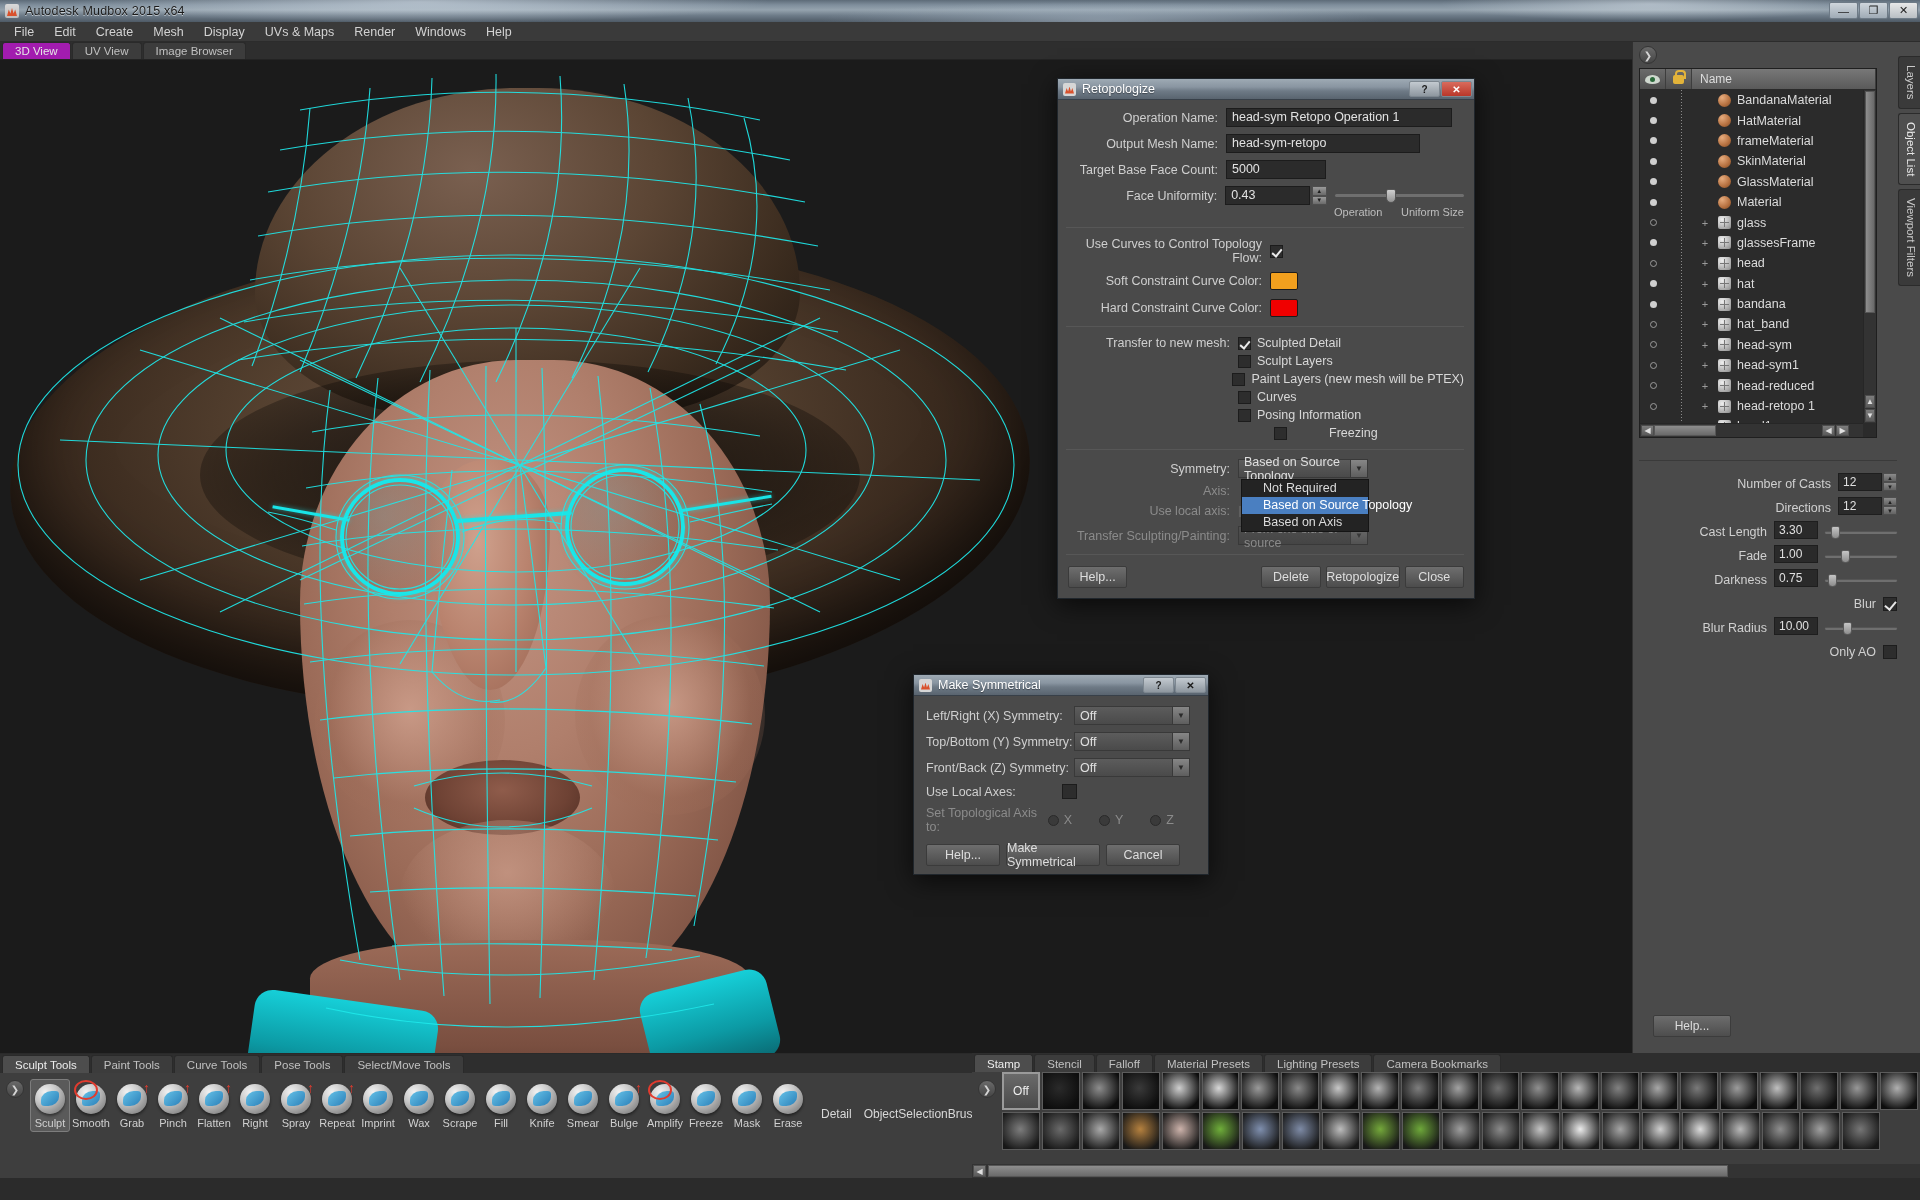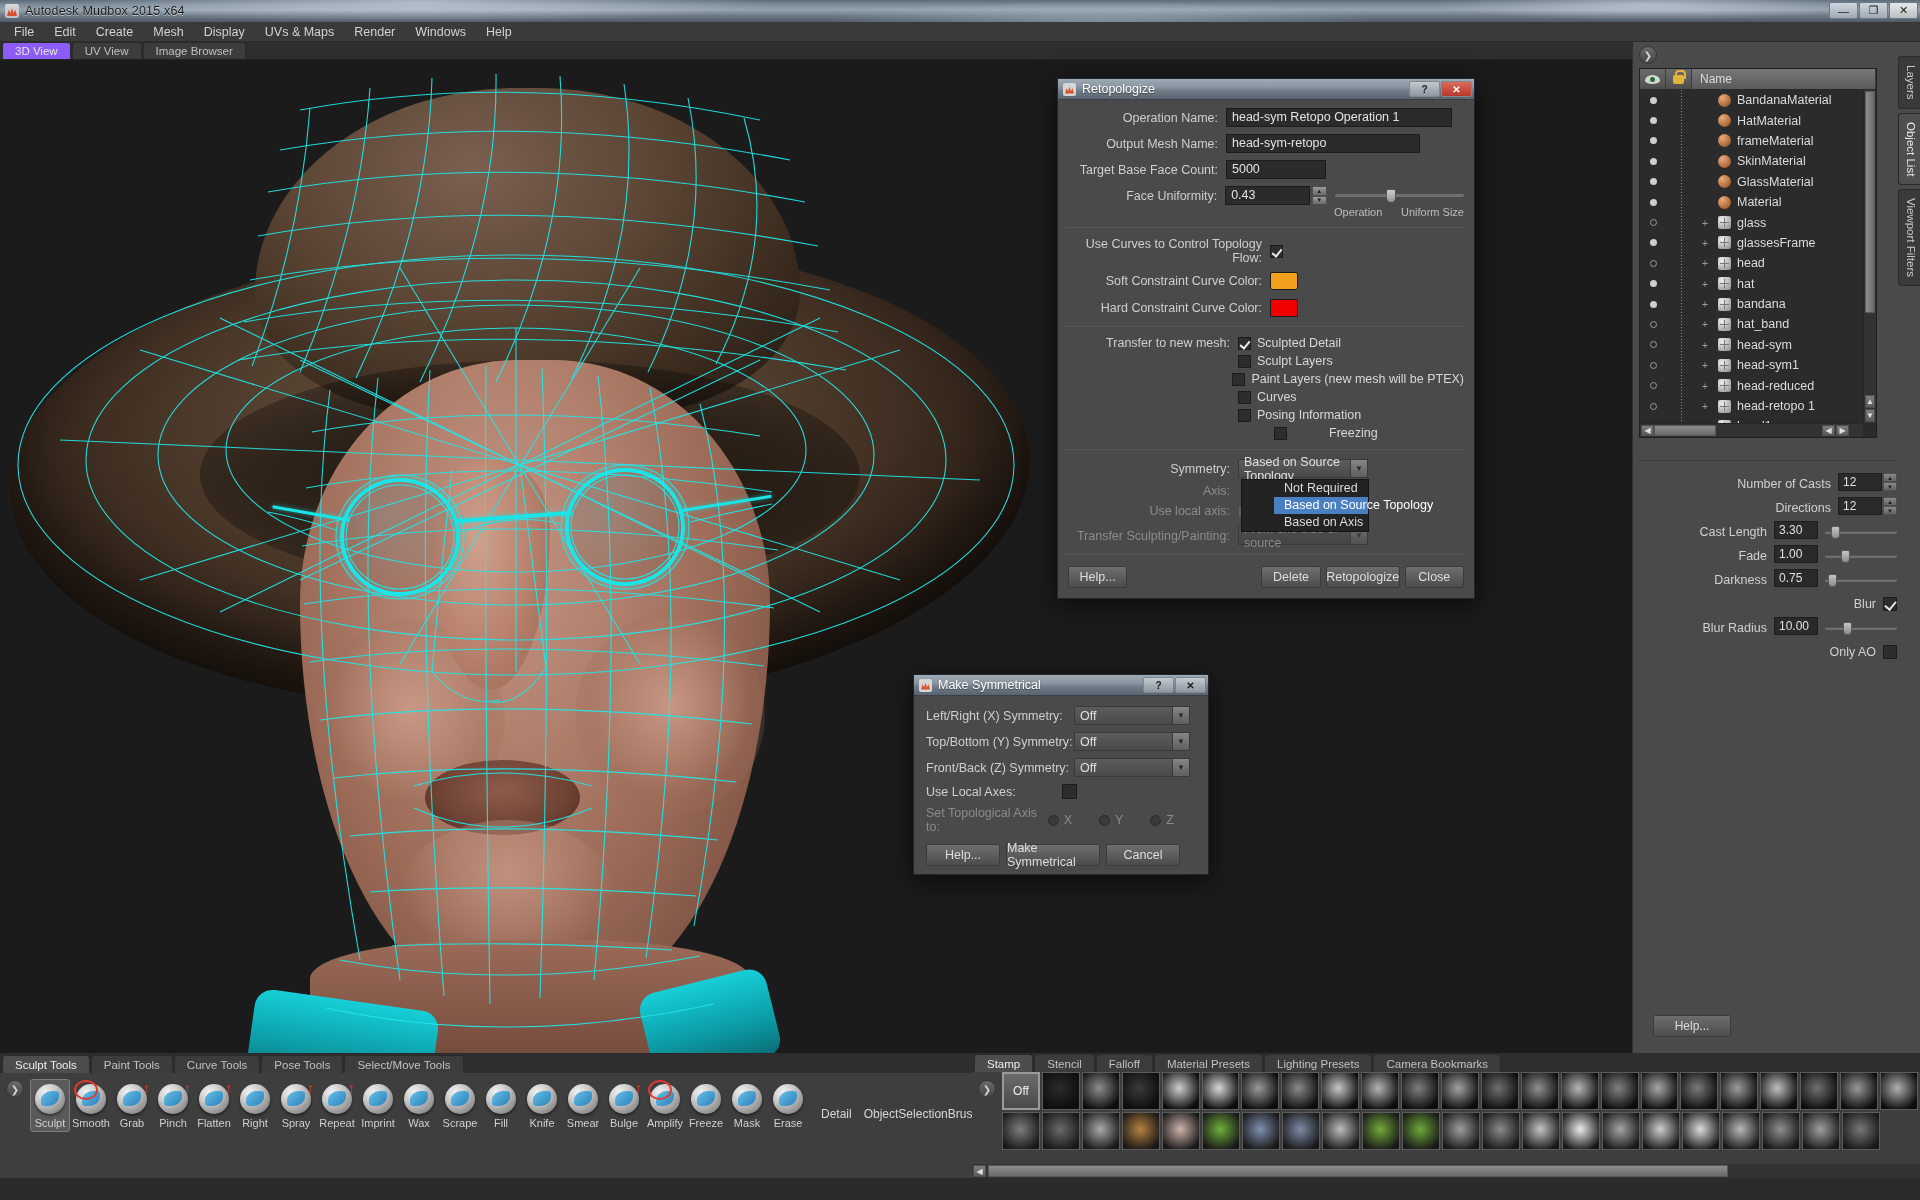--- a/index.html
+++ b/index.html
@@ -63,21 +63,21 @@
   .viewtabs {
     position:absolute; top:42px; left:0; width:1920px; height:18px;
     background:#2e2e2e; display:flex; align-items:flex-end; padding-left:2px;
     border-bottom:1px solid #232323;
   }
   .vtab {
     height:17px; padding:0 12px; font-size:11.5px; line-height:17px; color:#c0c0c0;
     background:#3c3c3c; border:1px solid #2a2a2a; border-bottom:none;
     border-radius:3px 3px 0 0; margin-right:1px;
   }
-  .vtab.active { background:#8b5cf6; color:#e6e6e6; }
+  .vtab.active { background:#a21caf; color:#e6e6e6; }
 
   
   .viewport {
     position:absolute; top:60px; left:0; width:1632px; height:993px;
     background:#1b1b1b; overflow:hidden;
   }
   .viewport-canvas { position:absolute; inset:0; }
 
   
   .hat-brim {
@@ -394,21 +394,21 @@
   }
   .combo.disabled { color:#8a8a8a; background: linear-gradient(to bottom,#4e4e4e,#454545); }
   .combo-arrow {
     position:absolute; right:0; top:0; bottom:0; width:17px;
     background: linear-gradient(to bottom,#868686,#5e5e5e); border-left:1px solid #393939;
     display:flex; align-items:center; justify-content:center; font-size:8px; color:#2a2a2a;
   }
   .combo-popup {
     position:absolute; z-index:40; background:#232323; border:1px solid #151515;
   }
-  .combo-opt { height:17px; line-height:17px; font-size:12.5px; color:#dcdcdc; padding-left:10px; white-space:nowrap;margin-left:32px; }
+  .combo-opt { height:17px; line-height:17px; font-size:12.5px; color:#dcdcdc; padding-left:21px; white-space:nowrap; }
   .combo-opt.sel { background:#4a7fc1; color:#ffffff; }
   .dbtn {
     height:22px; background: linear-gradient(to bottom,#6e6e6e,#4c4c4c); border:1px solid #3b3b3b;
     border-radius:2px; color:#dedede; font-size:12.5px;
     display:flex; align-items:center; justify-content:center;
   }
   .radio { width:11px; height:11px; border-radius:50%; background:#3a3a3a; border:1px solid #2a2a2a; flex:none; }
 </style>
 </head>
 <body>

